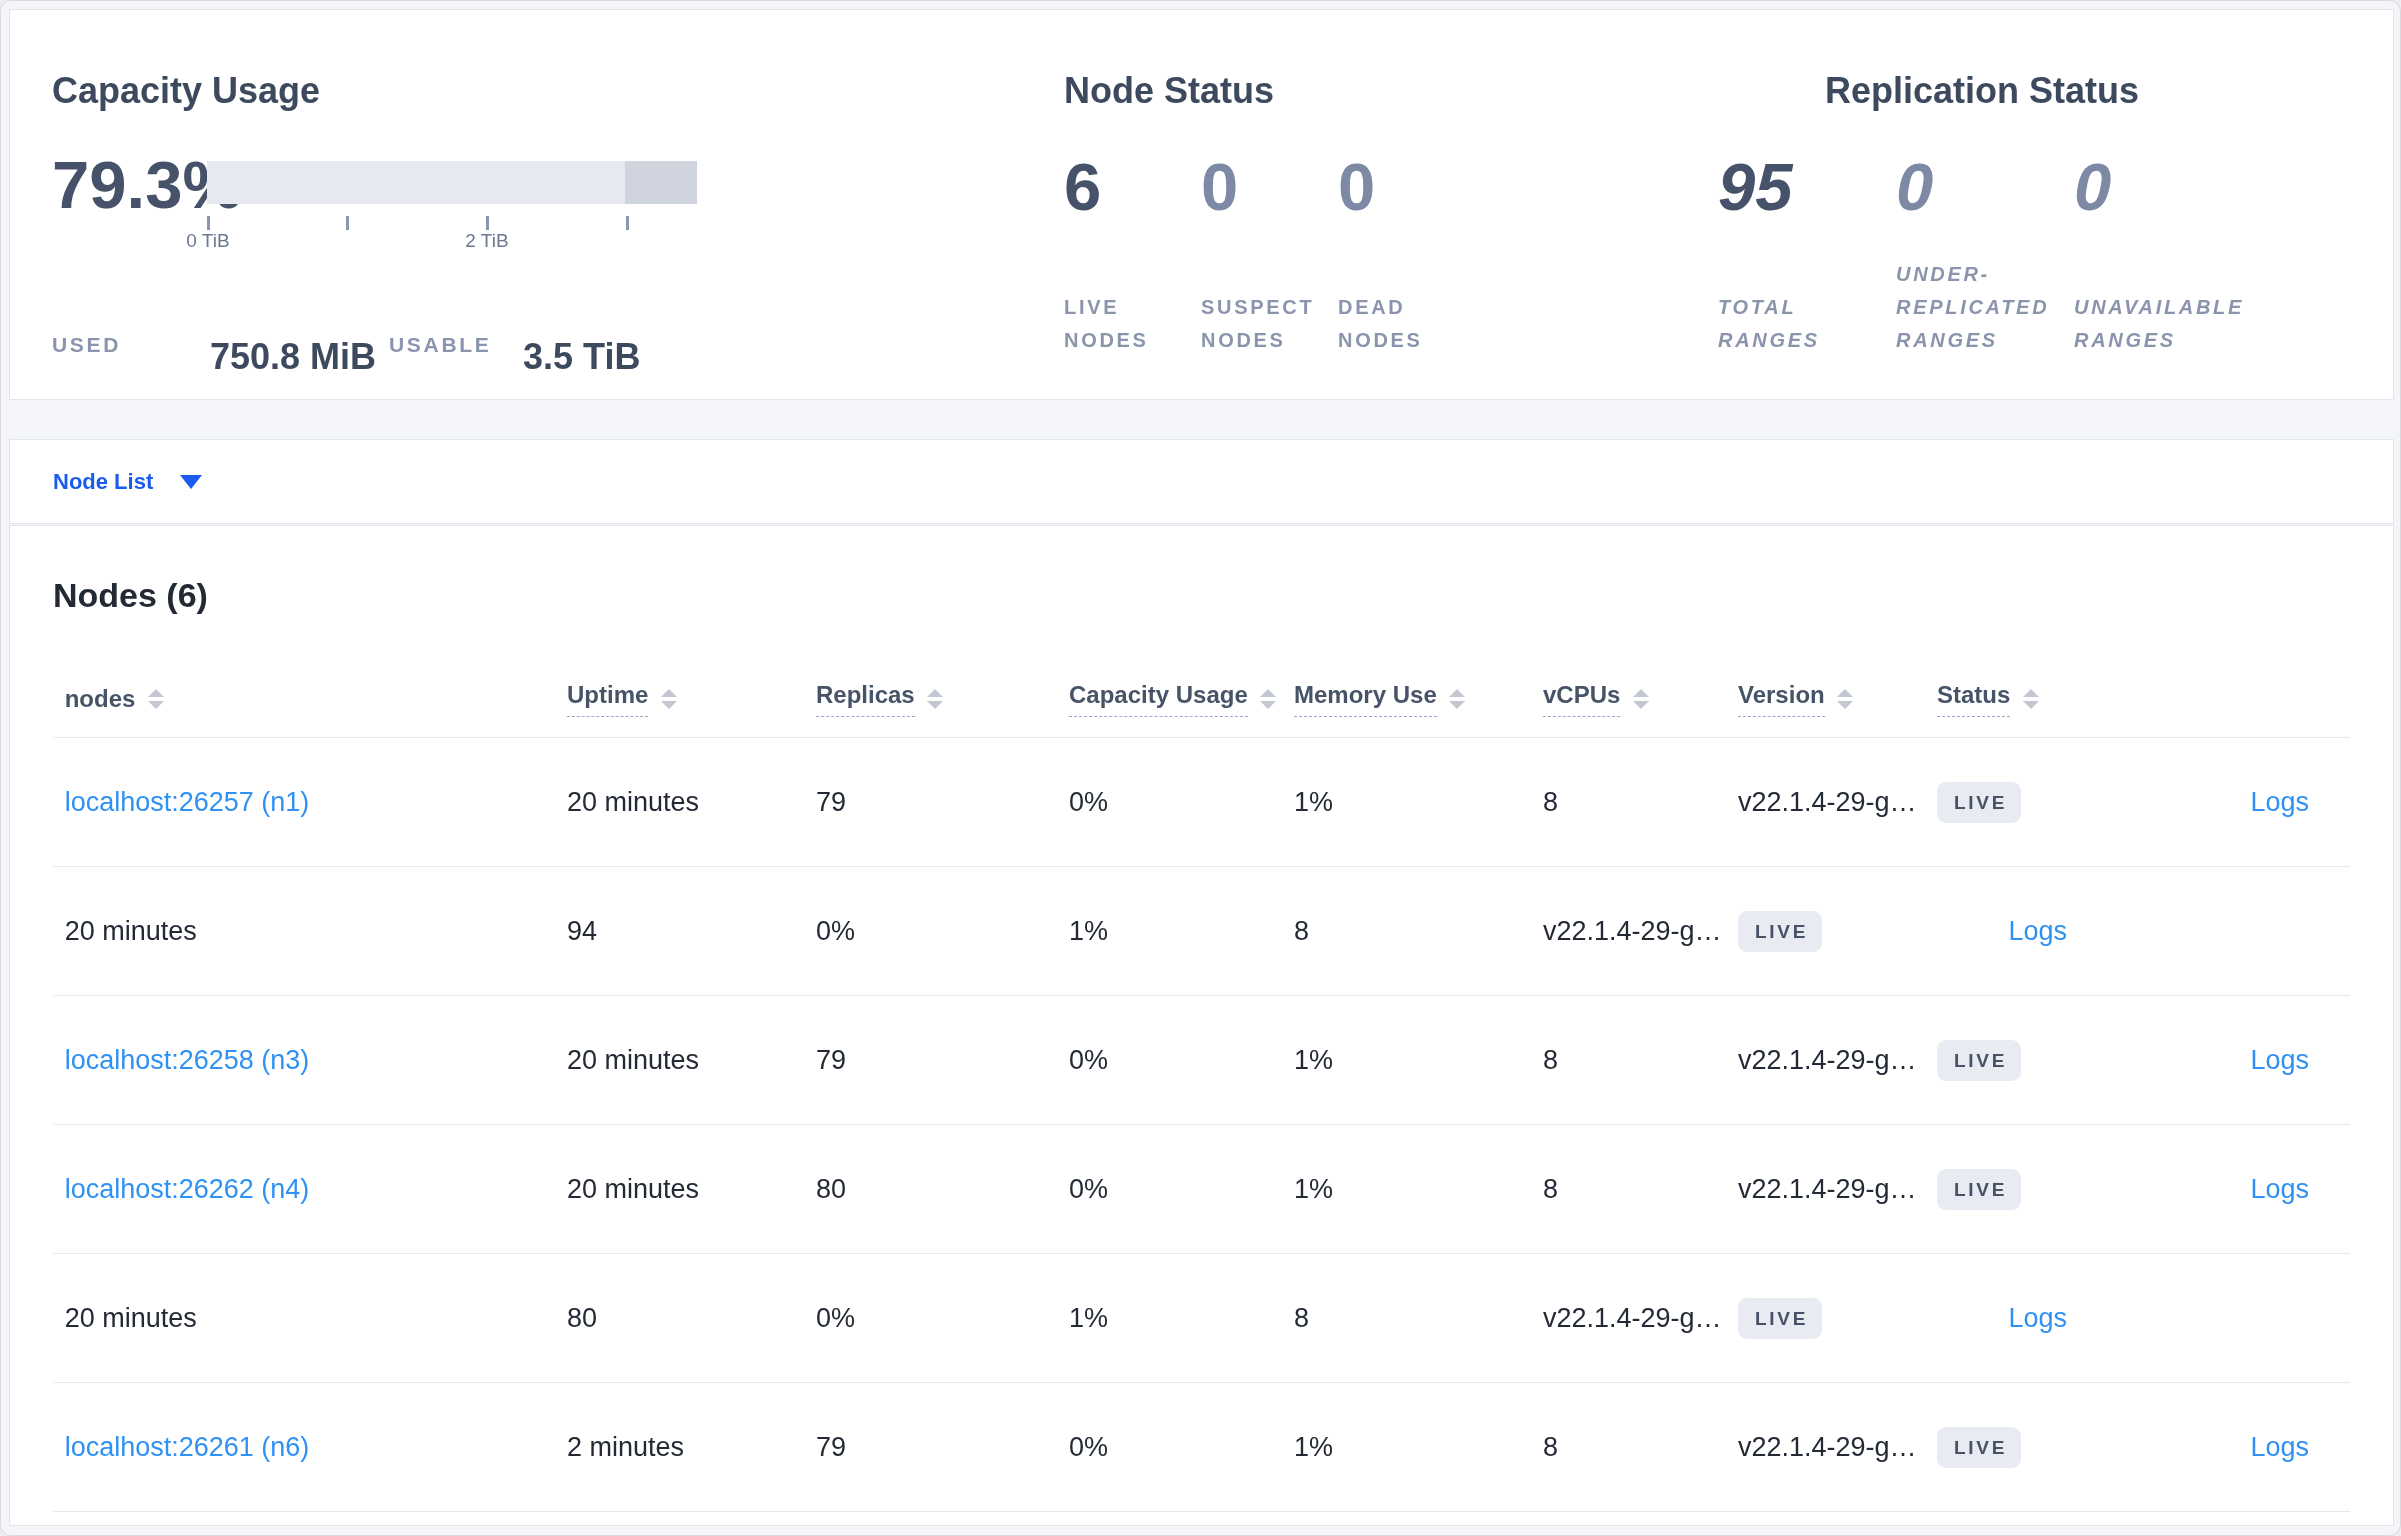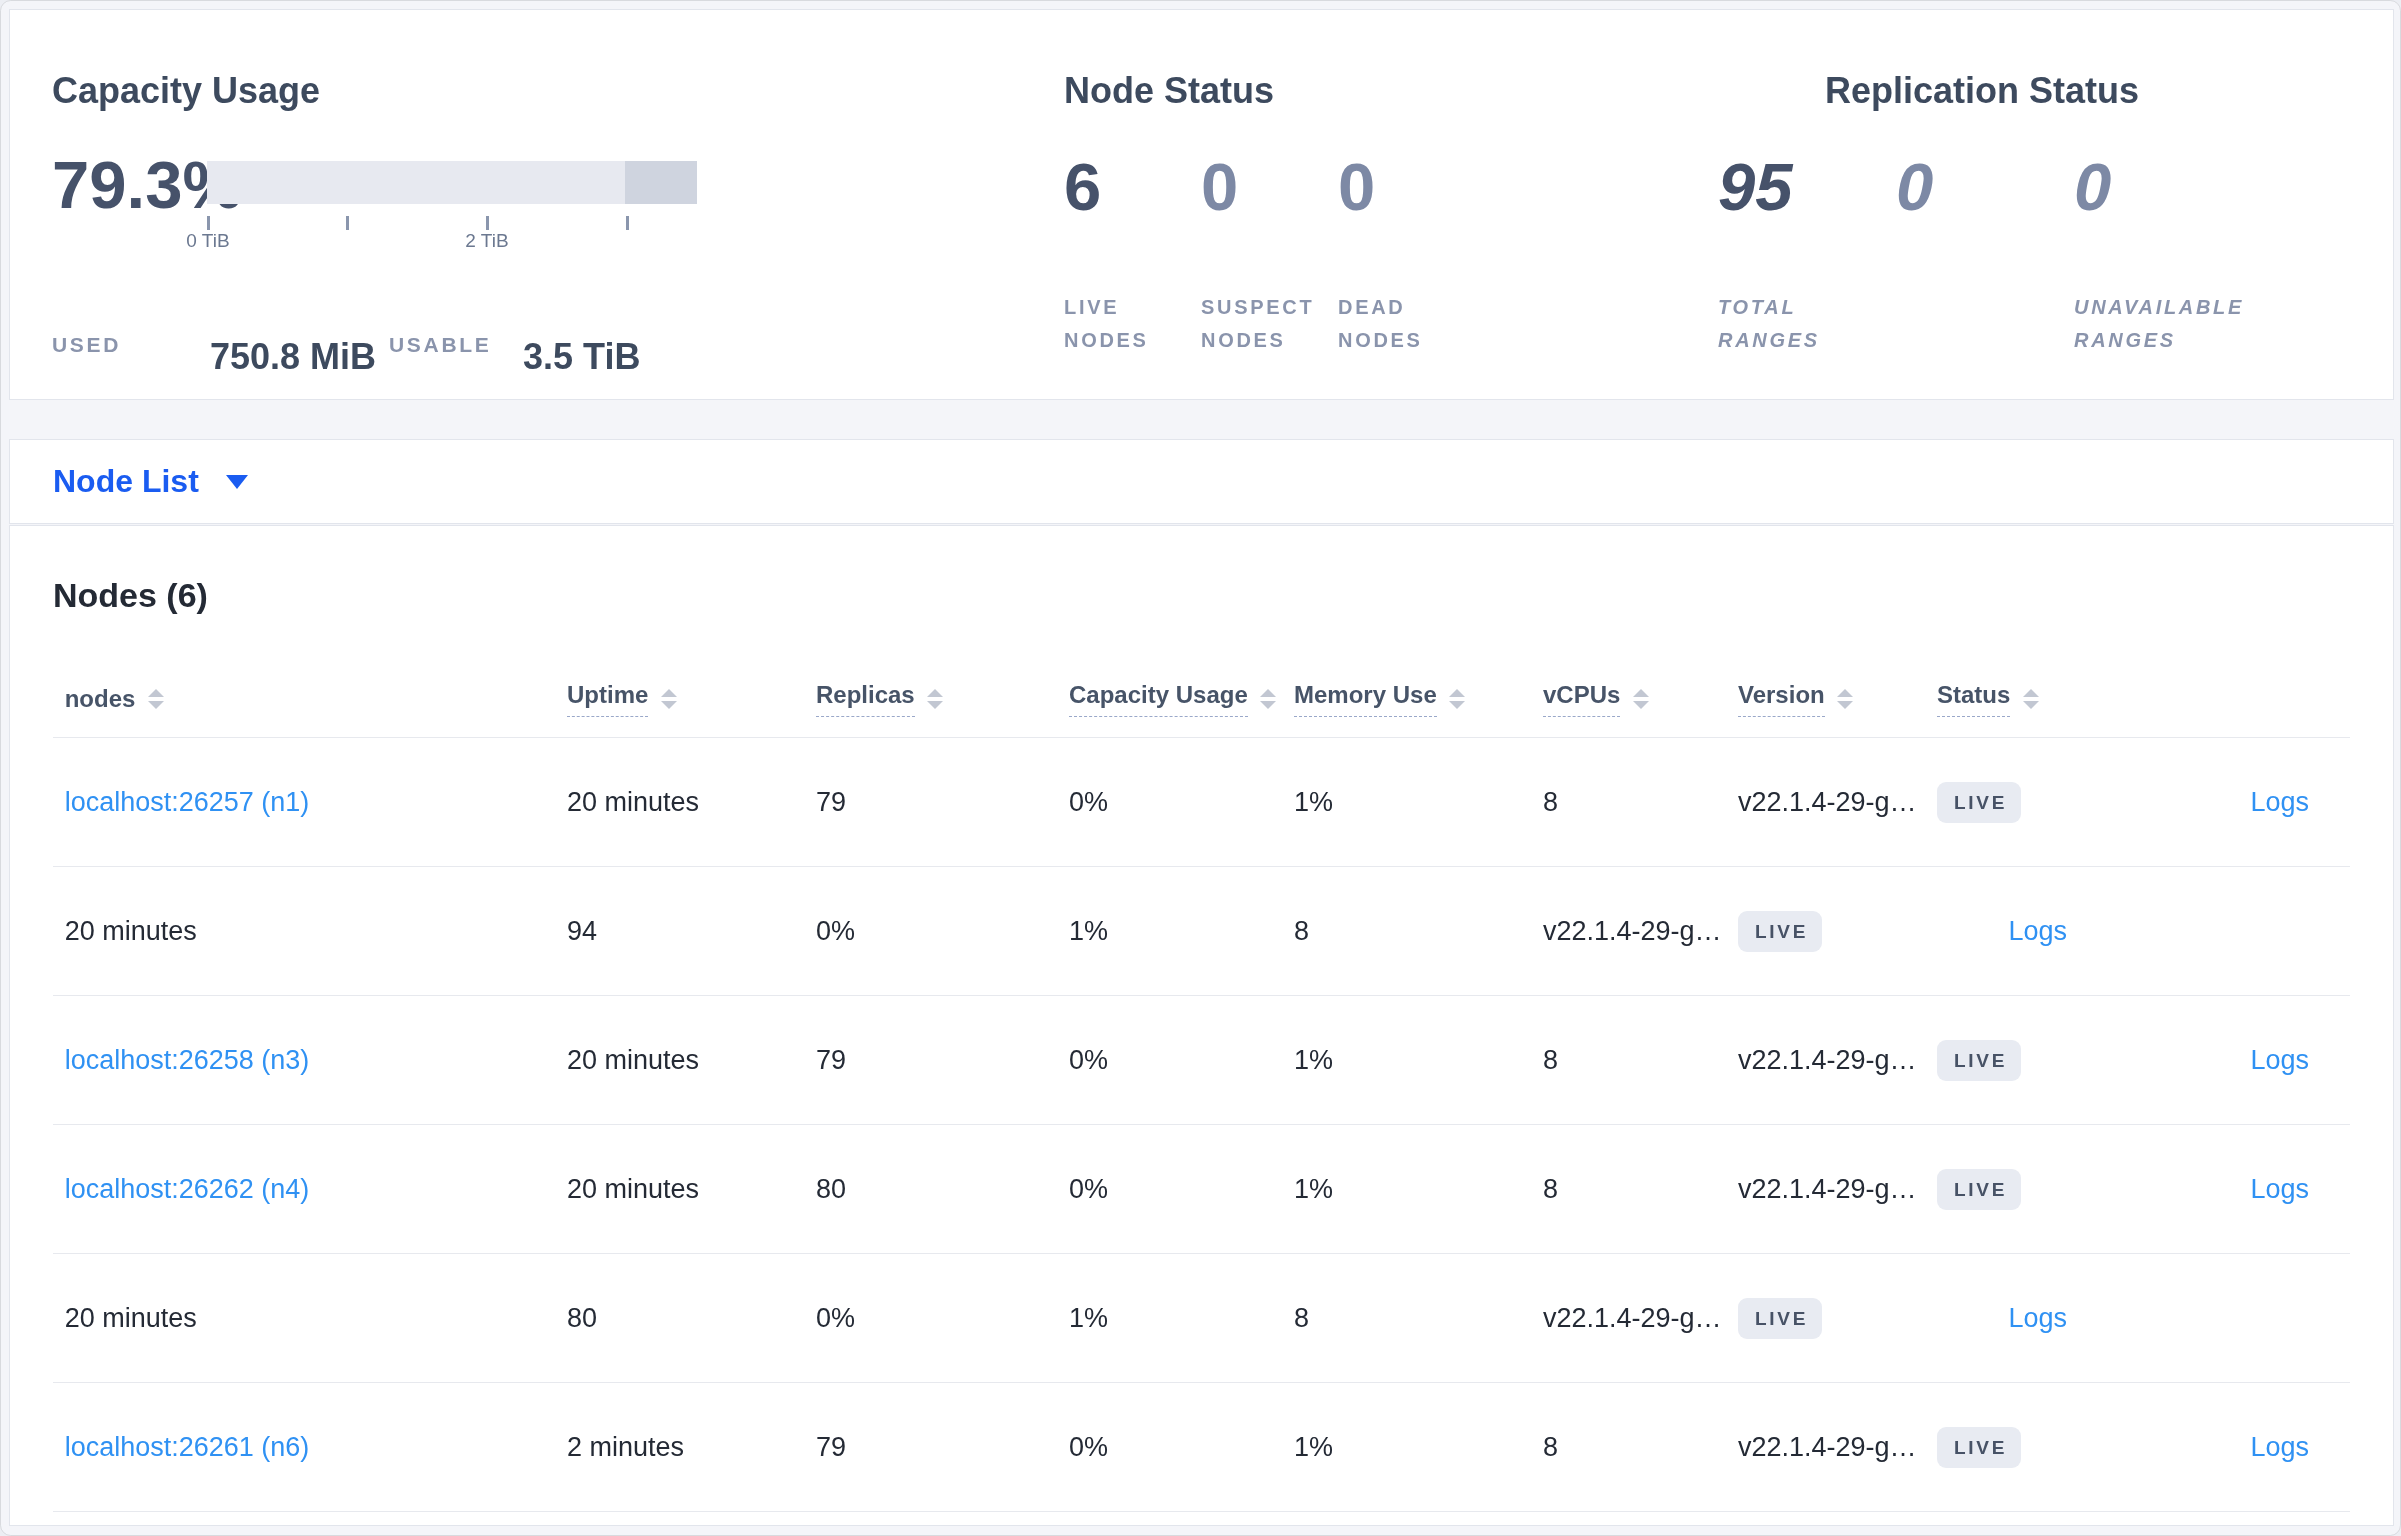--- a/index.html
+++ b/index.html
@@ -47,21 +47,21 @@
   .st-node .stat-col{width:137px;} .st-repl .stat-col{width:178px;}
   .stat-num{font-size:67px;font-weight:700;line-height:72px;color:var(--num-muted);}
   .stat-col.emph .stat-num{color:var(--num-dark);}
   .stat-label{position:absolute;left:0;bottom:0;font-size:20px;font-weight:600;letter-spacing:2.7px;
               color:var(--label-gray);line-height:33px;text-transform:uppercase;}
   .st-node .stat-label{width:128px;} .st-repl .stat-label{width:173px;}
 
   
   .nodelist-bar{left:8px;top:438px;width:2385px;height:85px;display:flex;align-items:center;
                 padding-left:43px;cursor:pointer;}
-  .nodelist-label{font-size:32px;font-weight:600;color:var(--blue);}
+  .nodelist-label{font-size:22px;font-weight:600;color:var(--blue);}
   .caret{width:0;height:0;margin-left:27px;border-left:11.7px solid transparent;
          border-right:11.7px solid transparent;border-top:14.4px solid var(--blue);}
 
   
   .nodes-panel{left:8px;top:524px;width:2385px;height:1001px;}
   .nodes-heading{position:absolute;left:43px;top:50px;font-size:34px;font-weight:600;color:var(--cell-dark);}
 
   .tbl-grid{display:grid;grid-template-columns:514px 249px 253px 225px 249px 195px 199px 171px 1fr;align-items:center;}
   .thead{position:absolute;left:43px;right:43px;top:135px;height:77px;border-bottom:1.8px solid var(--sep);}
   .th{display:flex;align-items:center;cursor:pointer;}
@@ -122,20 +122,21 @@
       </div>
 
     <h2 class="sec-title t-repl">Replication Status</h2>
     <div class="stats st-repl" id="replication-stats">
         <div class="stat-col emph">
           <div class="stat-num">95</div>
           <div class="stat-label">TOTAL RANGES</div>
         </div>
         <div class="stat-col">
           <div class="stat-num">0</div>
+          <div class="stat-label">UNDER-REPLICATED RANGES</div>
         </div>
         <div class="stat-col">
           <div class="stat-num">0</div>
           <div class="stat-label">UNAVAILABLE RANGES</div>
         </div>
       </div>
   </section>
 
   <section class="card nodelist-bar">
     <span class="nodelist-label">Node List</span>

